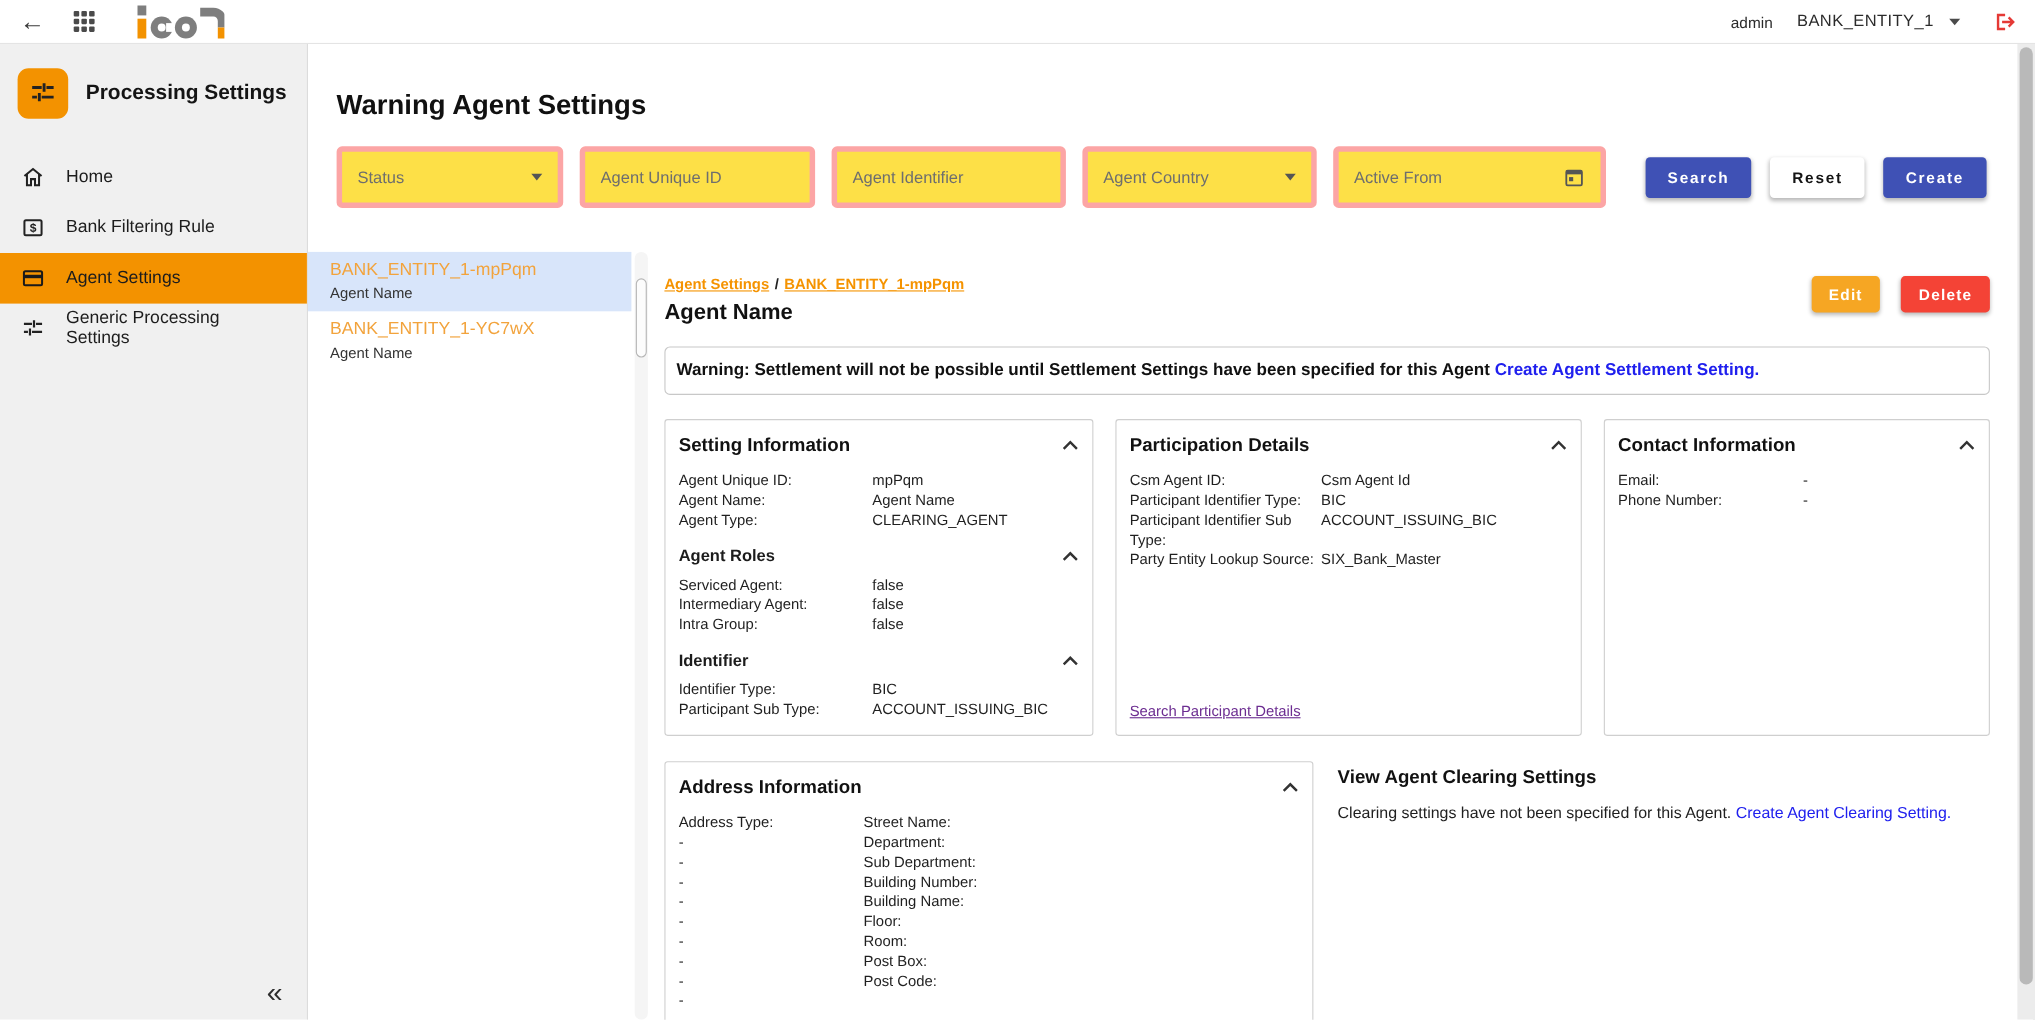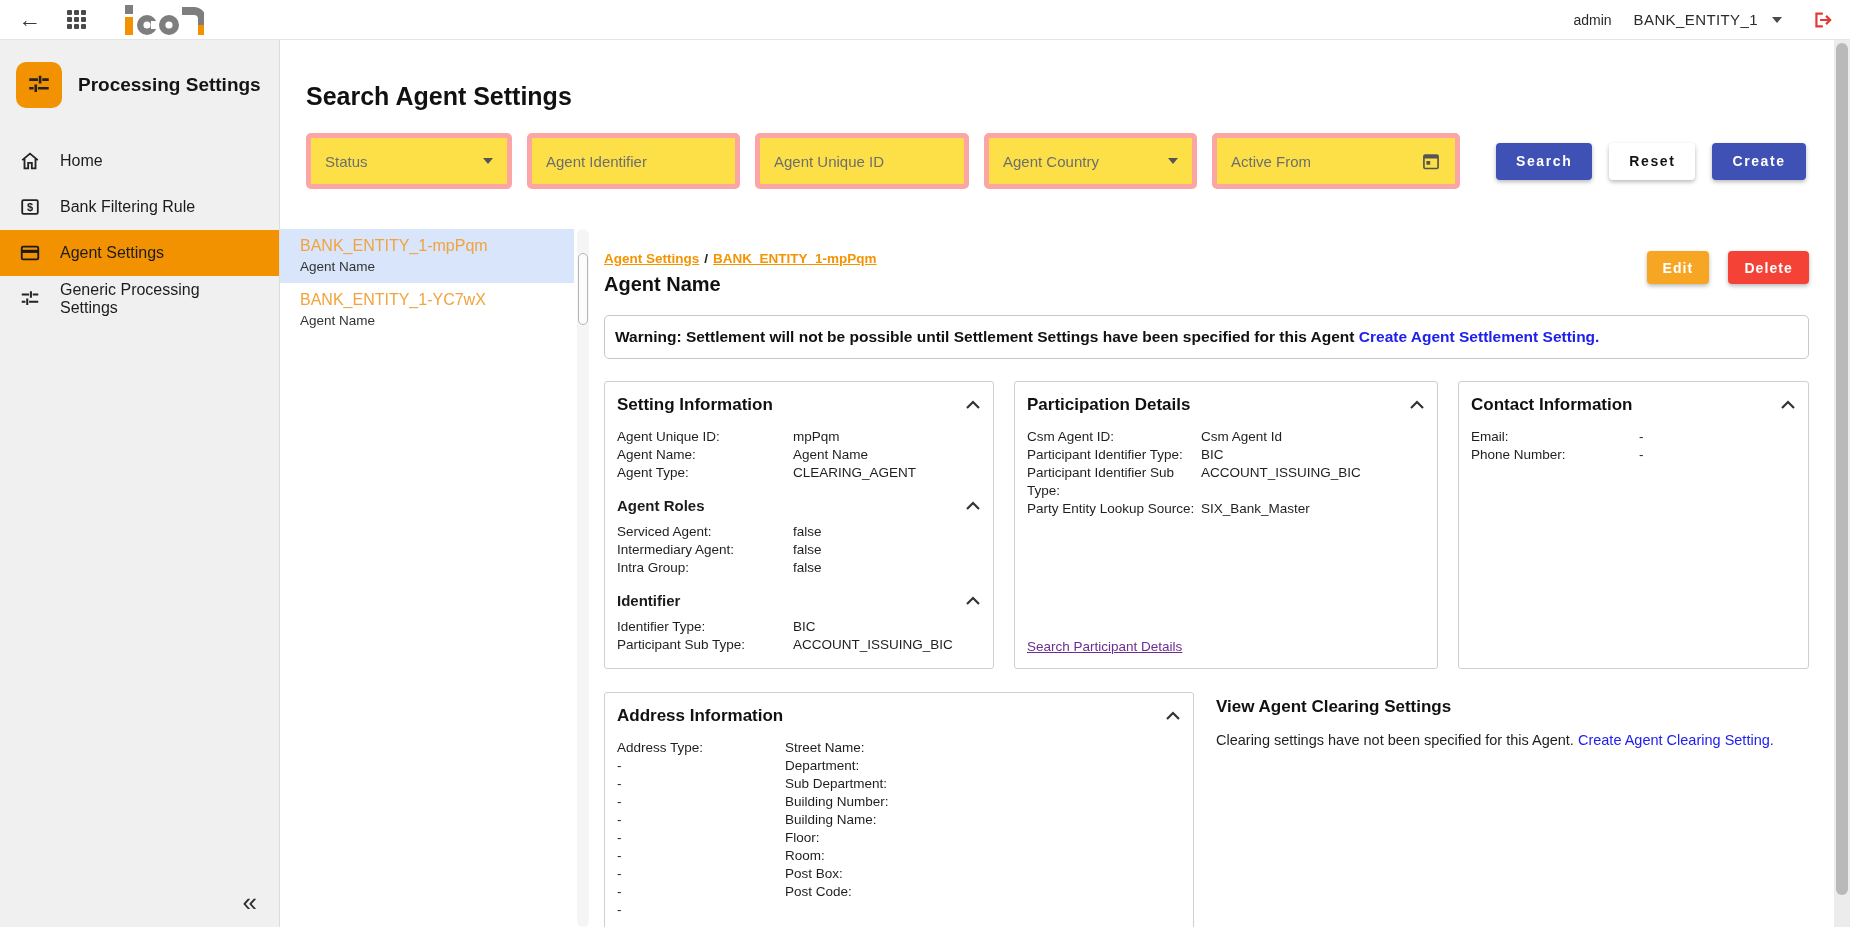--- a/index.html
+++ b/index.html
@@ -209,28 +209,28 @@
         </svg>
       </span>
       <span>Generic Processing Settings</span>
     </div>
 
     <span class="sb-collapse">«</span>
   </nav>
 
   <main class="main">
     <div class="search-head">
-      <div class="page-title">Search Agent Settings</div>
+      <div class="page-title">Warning Agent Settings</div>
       <div class="form-row">
         <div class="field w-status">
           <span class="ph">Status</span>
           <i class="sel-caret"></i>
         </div>
+        <input class="field w-uid" placeholder="Agent Unique ID" style="">
         <input class="field w-ident" placeholder="Agent Identifier" style="">
-        <input class="field w-uid" placeholder="Agent Unique ID" style="">
         <div class="field w-country">
           <span class="ph">Agent Country</span>
           <i class="sel-caret"></i>
         </div>
         <div class="field w-from">
           <span class="ph">Active From</span>
           <svg width="20" height="20" viewBox="0 0 24 24">
             <rect x="3.5" y="5" width="17" height="16" rx="1.5" fill="none" stroke="#555" stroke-width="2"></rect>
             <rect x="3.5" y="5" width="17" height="4" fill="#555"></rect>
             <rect x="6.5" y="12" width="4.5" height="4.5" fill="#555"></rect>

